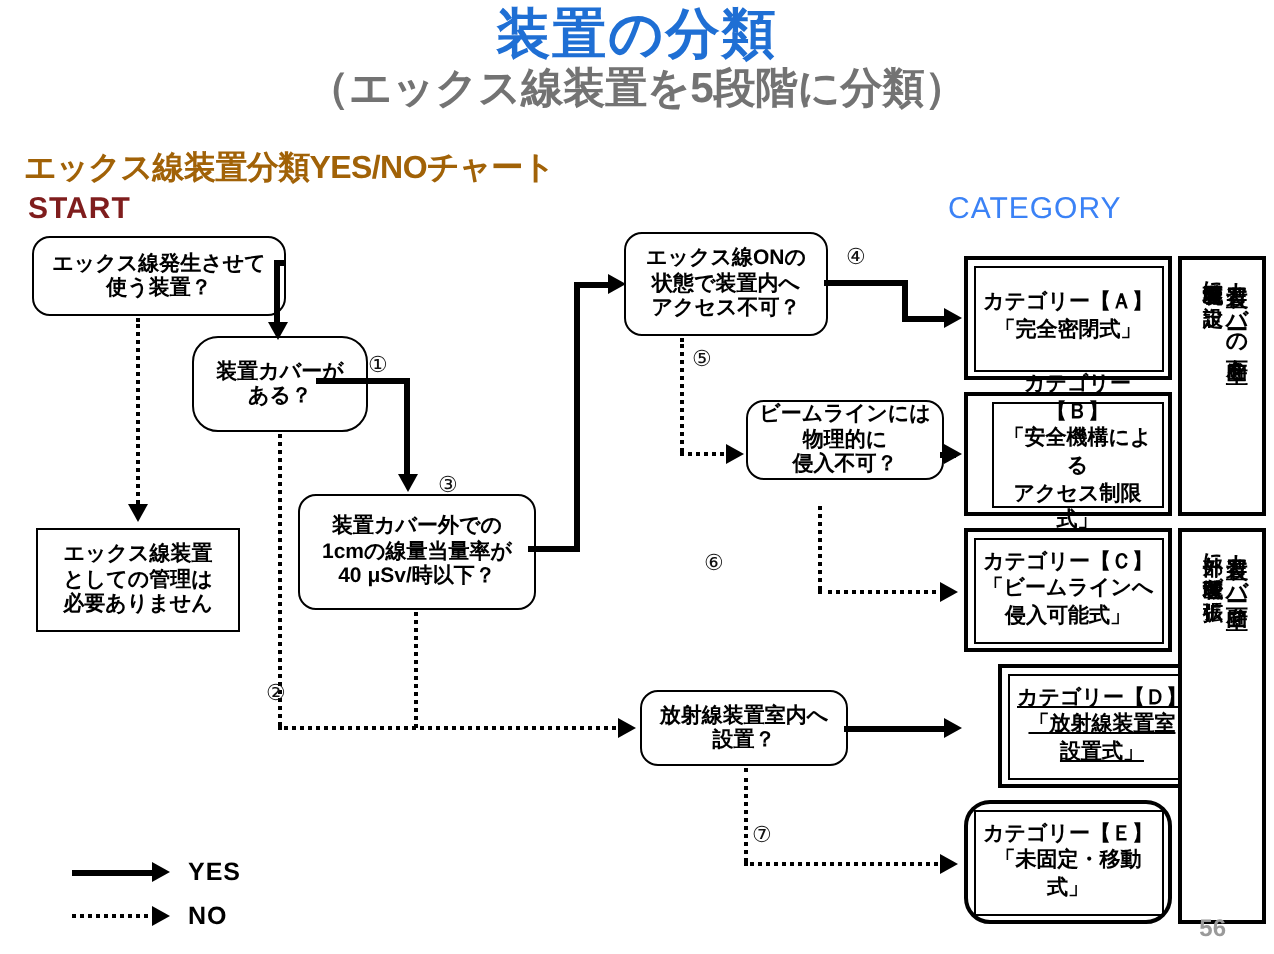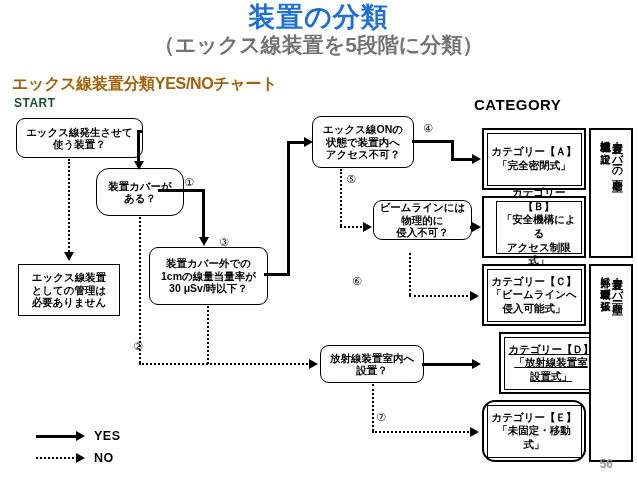--- a/index.html
+++ b/index.html
@@ -7,24 +7,24 @@
        font-family:"Liberation Sans","DejaVu Sans",sans-serif;color:#000;}
   .abs{position:absolute;}
 
   
   #title-main{left:0;top:2px;width:637px;text-align:center;color:#1f6fd4;
               font-size:27px;font-weight:700;letter-spacing:1px;line-height:30px;}
   #title-sub{left:0;top:33px;width:637px;text-align:center;color:#737373;
              font-size:21px;font-weight:700;line-height:24px;}
   #chart-heading{left:12px;top:74px;font-size:16px;font-weight:700;
                  letter-spacing:-0.3px;color:#a16207;}
-  #start-label{left:14px;top:96px;font-size:12px;font-weight:700;
-               letter-spacing:0.5px;color:#14532d;}
-  #category-label{left:474px;top:96px;font-size:15px;font-weight:700;
-                  letter-spacing:0.5px;color:#000000;}
+  #start-label{left:14px;top:96px;font-size:15px;font-weight:700;
+               letter-spacing:0.5px;color:#7f1d1d;}
+  #category-label{left:474px;top:96px;font-size:15px;font-weight:400;
+                  letter-spacing:0.5px;color:#3b82f6;}
 
   
   .node{box-sizing:border-box;border:1.6px solid #000;border-radius:9px;
         background:#fff;display:flex;align-items:center;justify-content:center;
         text-align:center;font-weight:700;color:#000;line-height:1.18;}
   .node.sq{border-radius:0;border-width:1.6px;}
   .node span{display:block;white-space:pre-line;}
 
   
   .cat{box-sizing:border-box;border:2.6px solid #000;background:#fff;padding:2.5px;}
@@ -79,21 +79,21 @@
 </div>
 
 <div class="abs node" style="left:96px;top:168px;width:88px;height:48px;font-size:10.5px;border-radius:13px;">
   <span>装置カバーが
 ある？</span>
 </div>
 
 <div class="abs node" style="left:149px;top:247px;width:119px;height:58px;font-size:10.5px;">
   <span>装置カバー外での
 1cmの線量当量率が
-30 μSv/時以下？</span>
+40 μSv/時以下？</span>
 </div>
 
 <div class="abs node" style="left:312px;top:116px;width:102px;height:52px;font-size:10.5px;">
   <span>エックス線ONの
 状態で装置内へ
 アクセス不可？</span>
 </div>
 
 <div class="abs node" style="left:373px;top:200px;width:99px;height:40px;font-size:10.5px;">
   <span>ビームラインには

